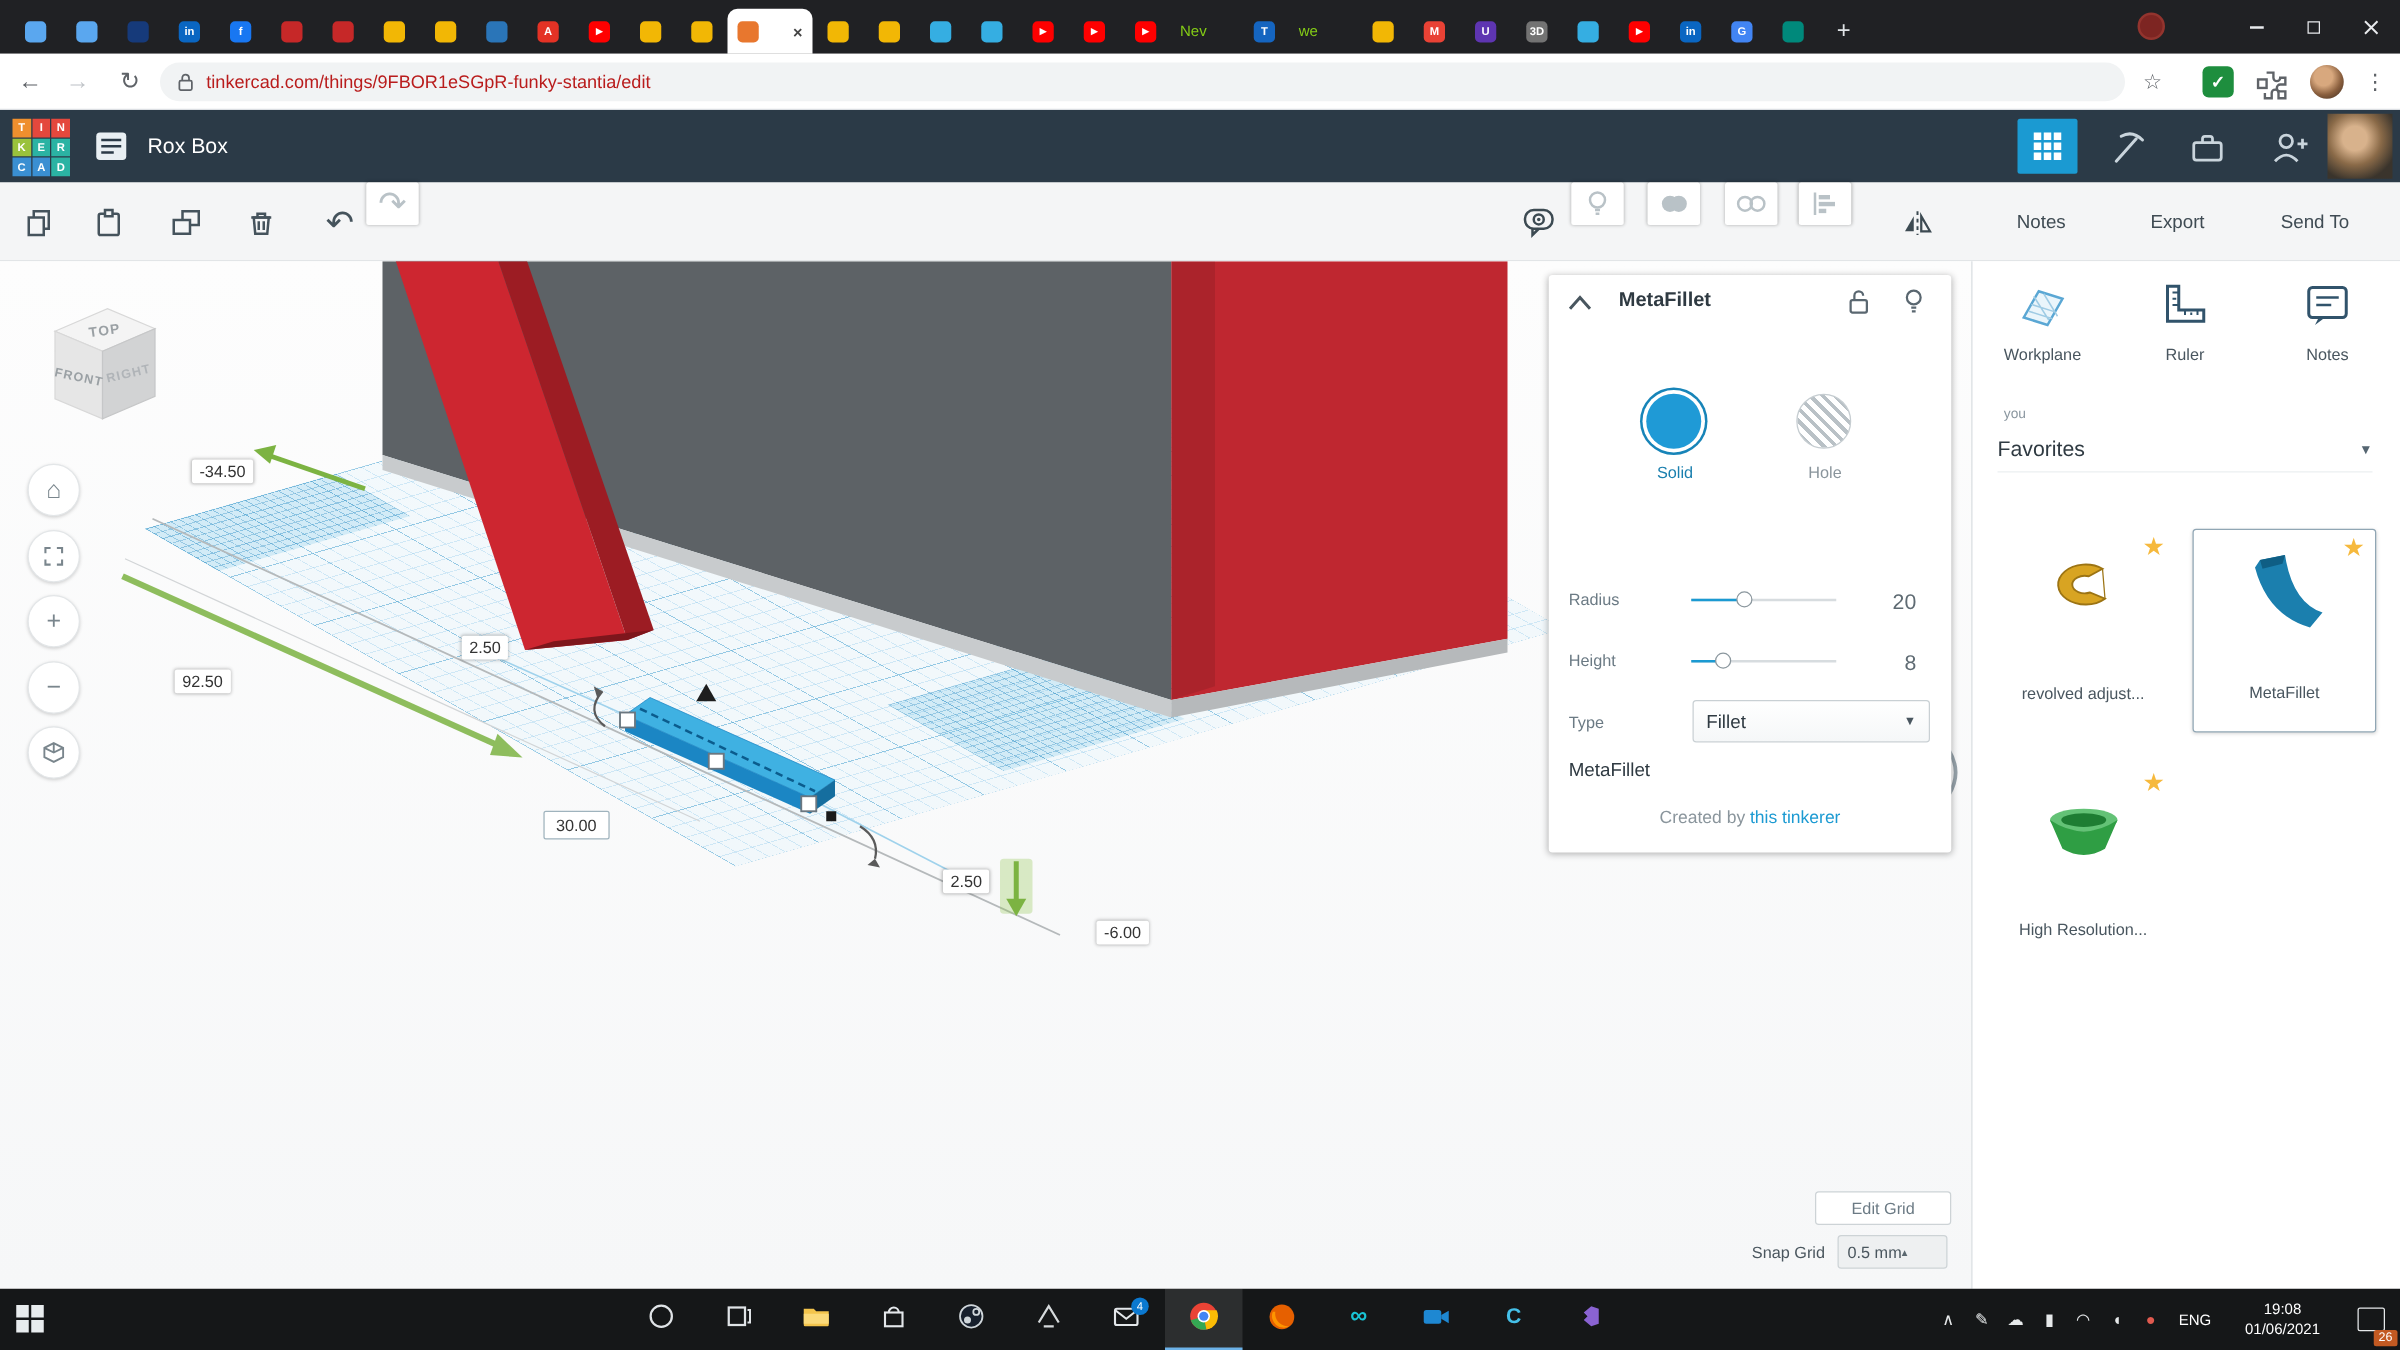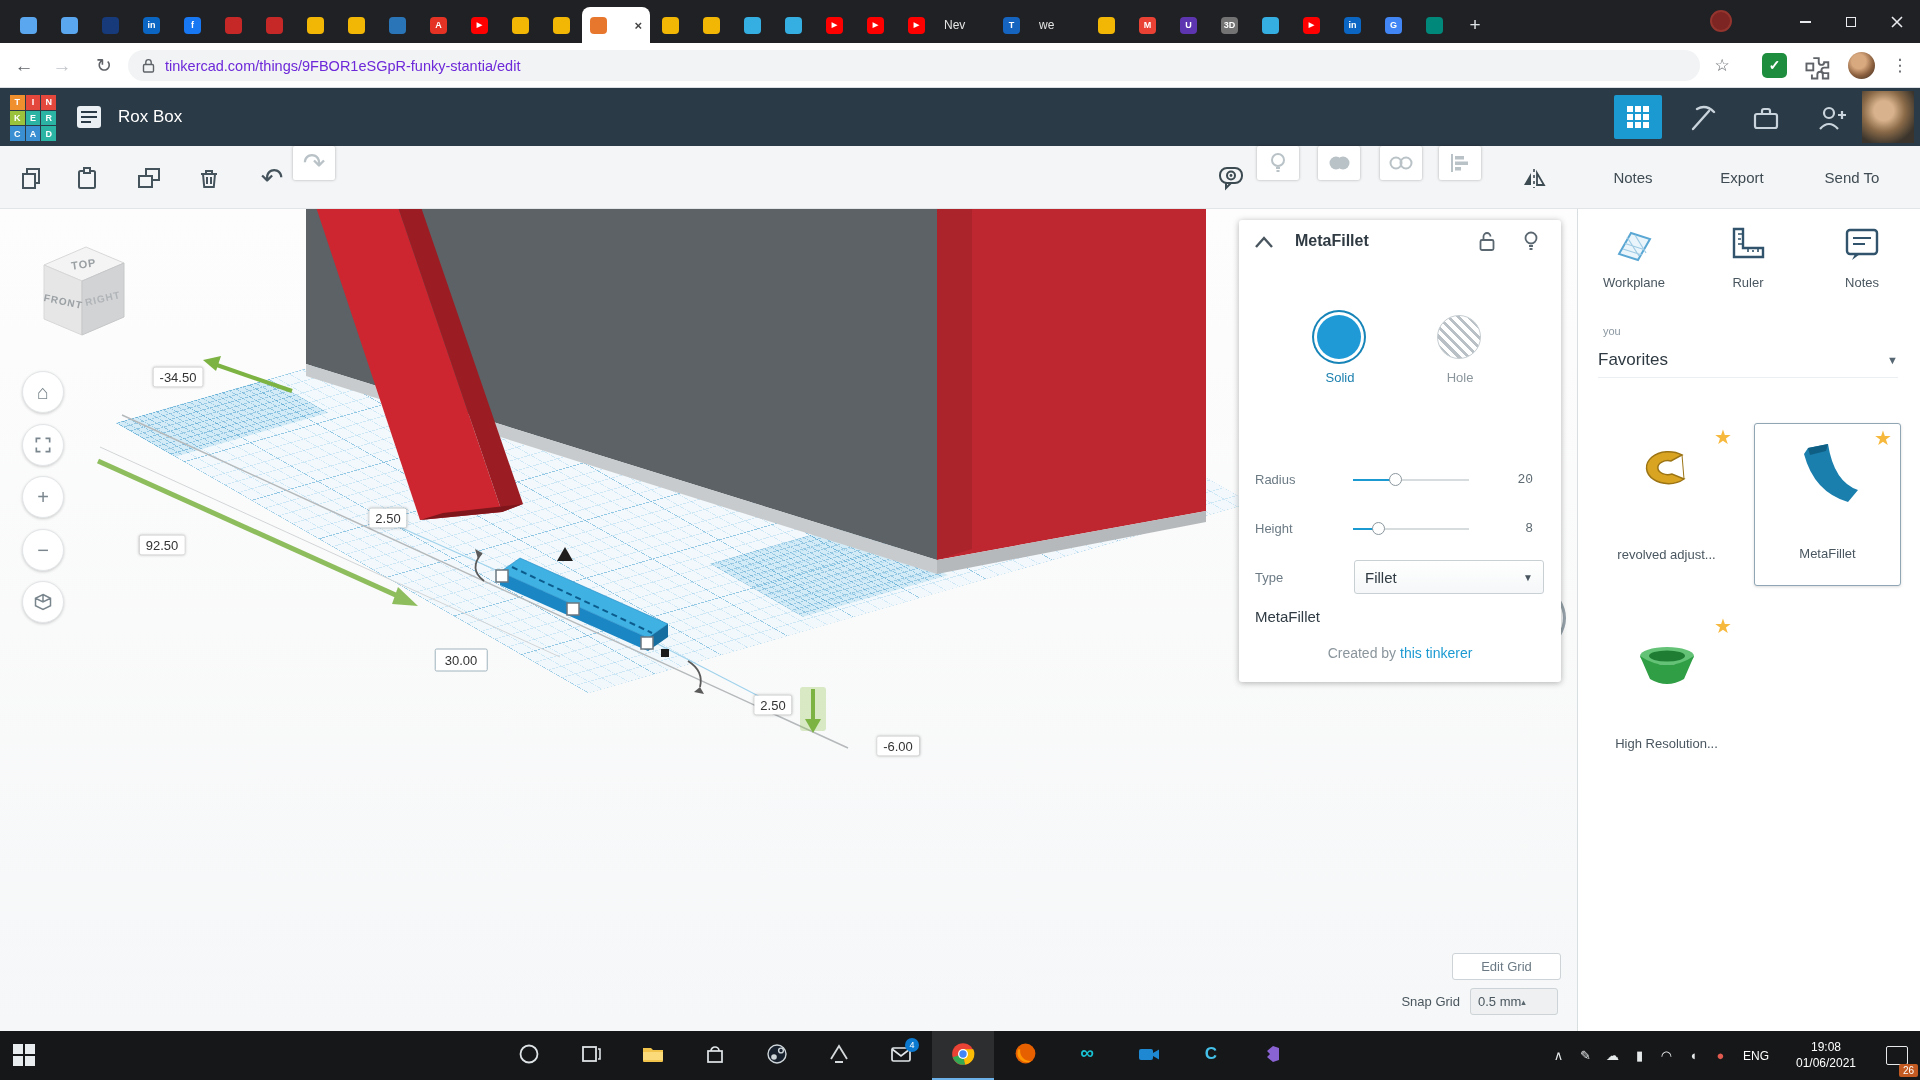--- a/index.html
+++ b/index.html
@@ -6,42 +6,42 @@
   .screen{position:relative;width:1920px;height:1080px;background:#fff;overflow:hidden;
           font-family:"Liberation Sans",sans-serif;-webkit-font-smoothing:antialiased;}
   
   .tabstrip{position:absolute;top:0;left:0;right:0;height:43px;background:#202124;
             display:flex;align-items:flex-end;padding-left:8px;box-sizing:border-box;}
   .tabs{display:flex;align-items:flex-end;height:36px;}
   .tab{width:41px;height:36px;display:flex;align-items:center;justify-content:center;
        border-radius:8px 8px 0 0;position:relative;flex:none;}
   .tab .fav{width:17px;height:17px;border-radius:4px;display:flex;align-items:center;
             justify-content:center;font-size:9px;font-weight:bold;color:#fff;}
-  .tab.texttab{width:54px;color:#e5e5e5;font-size:12px;justify-content:flex-start;
+  .tab.texttab{width:54px;color:#84cc16;font-size:12px;justify-content:flex-start;
                padding:0 7px;box-sizing:border-box;overflow:hidden;white-space:nowrap;}
   .tab.active{background:#fff;width:68px;justify-content:space-between;padding:0 8px;box-sizing:border-box;}
   .tab.active .close{color:#444;font-size:13px;font-weight:bold;cursor:default;}
   .newtab{width:28px;height:28px;margin:0 0 4px 6px;background:transparent;border:none;
           color:#dfe3e6;font-size:19px;text-align:center;border-radius:50%;flex:none;}
   .update-badge{position:absolute;right:188px;top:10px;width:22px;height:22px;border-radius:50%;
                 background:#7d2522;border:2px solid #93342e;box-sizing:border-box;}
   .wincontrols{position:absolute;right:0;top:0;height:43px;display:flex;}
   .winbtn{width:46px;height:43px;display:flex;align-items:center;justify-content:center;}
   .winbtn .bar{width:11px;height:2px;background:#e8eaed;}
   .winbtn .sq{width:10px;height:10px;border:1.5px solid #e8eaed;box-sizing:border-box;}
   .winbtn svg{display:block;}
   
   .chromebar{position:absolute;top:43px;left:0;right:0;height:45px;background:#fff;
              border-bottom:1px solid #dcdfe3;box-sizing:border-box;}
   .navicon{position:absolute;top:8px;width:32px;height:30px;text-align:center;line-height:30px;
            font-size:19px;color:#5f6368;}
   .navicon.disabled{color:#c1c5c9;}
   .omnibox{position:absolute;left:128px;top:7px;width:1572px;height:31px;background:#f1f3f4;
            border-radius:16px;display:flex;align-items:center;padding:0 14px;box-sizing:border-box;}
-  .omnibox .url{font-size:14.5px;color:#6d28d9;margin-left:10px;}
+  .omnibox .url{font-size:14.5px;color:#b91c1c;margin-left:10px;}
   .ext-green{position:absolute;left:1762px;top:10px;width:25px;height:25px;background:#1e8e3e;
              border-radius:5px;color:#fff;font-size:14px;font-weight:bold;text-align:center;line-height:25px;}
   .chrome-avatar{position:absolute;left:1848px;top:9px;width:27px;height:27px;border-radius:50%;
                  background:radial-gradient(circle at 40% 35%,#d8a87e 0 30%,#8a5f3e 60%,#4a3425 90%);}
   
   .tkheader{position:absolute;top:88px;left:0;right:0;height:58px;background:#2b3a47;}
   .logo{position:absolute;left:10px;top:7px;width:46px;height:46px;display:grid;
         grid-template-columns:repeat(3,1fr);grid-template-rows:repeat(3,1fr);gap:1px;}
   .logo div{display:flex;align-items:center;justify-content:center;color:#fff;font-size:9px;font-weight:bold;}
   .menu-btn{position:absolute;left:76px;top:17px;}
@@ -108,21 +108,21 @@
   .hole-circle{position:absolute;left:198px;top:95px;width:44px;height:44px;border-radius:50%;
                border:1px solid #c6cdd1;box-sizing:border-box;
                background:repeating-linear-gradient(45deg,#b9c1c6 0 3px,#fff 3px 7px);}
   .solid-label{position:absolute;left:56px;top:150px;width:90px;text-align:center;font-size:13px;color:#1a7fae;}
   .hole-label{position:absolute;left:176px;top:150px;width:90px;text-align:center;font-size:13px;color:#8a959c;}
   .prop-label{position:absolute;left:16px;font-size:13px;color:#6b7a84;}
   .slider{position:absolute;left:114px;width:116px;height:2px;background:#d7dcdf;}
   .slider .fill{position:absolute;left:0;top:0;height:2px;background:#1b9ad2;}
   .slider .knob{position:absolute;top:-6px;width:13px;height:13px;border-radius:50%;background:#fff;
                 border:1.5px solid #8b979e;box-sizing:border-box;}
-  .prop-value{position:absolute;left:250px;width:44px;text-align:right;font-size:13px;color:#5f6b73;font-family:Liberation Mono, monospace;}
+  .prop-value{position:absolute;left:250px;width:44px;text-align:right;font-size:17px;color:#5f6b73;}
   .type-select{position:absolute;left:115px;top:340px;width:190px;height:34px;border:1px solid #c9d0d4;
                border-radius:3px;box-sizing:border-box;background:linear-gradient(#fff,#f5f7f8);
                display:flex;align-items:center;justify-content:space-between;padding:0 10px;
                font-size:15px;color:#2f3a42;}
   .type-select .car{font-size:10px;color:#49565f;}
   .shape-name{position:absolute;left:16px;top:388px;font-size:15px;color:#2f3a42;}
   .createdby{position:absolute;left:0;top:425px;width:100%;text-align:center;font-size:14px;color:#8a959c;}
   .createdby a{color:#1b9ad2;text-decoration:none;}
   
   .sidebar{position:absolute;top:209px;left:1577px;width:343px;height:822px;background:#fff;

